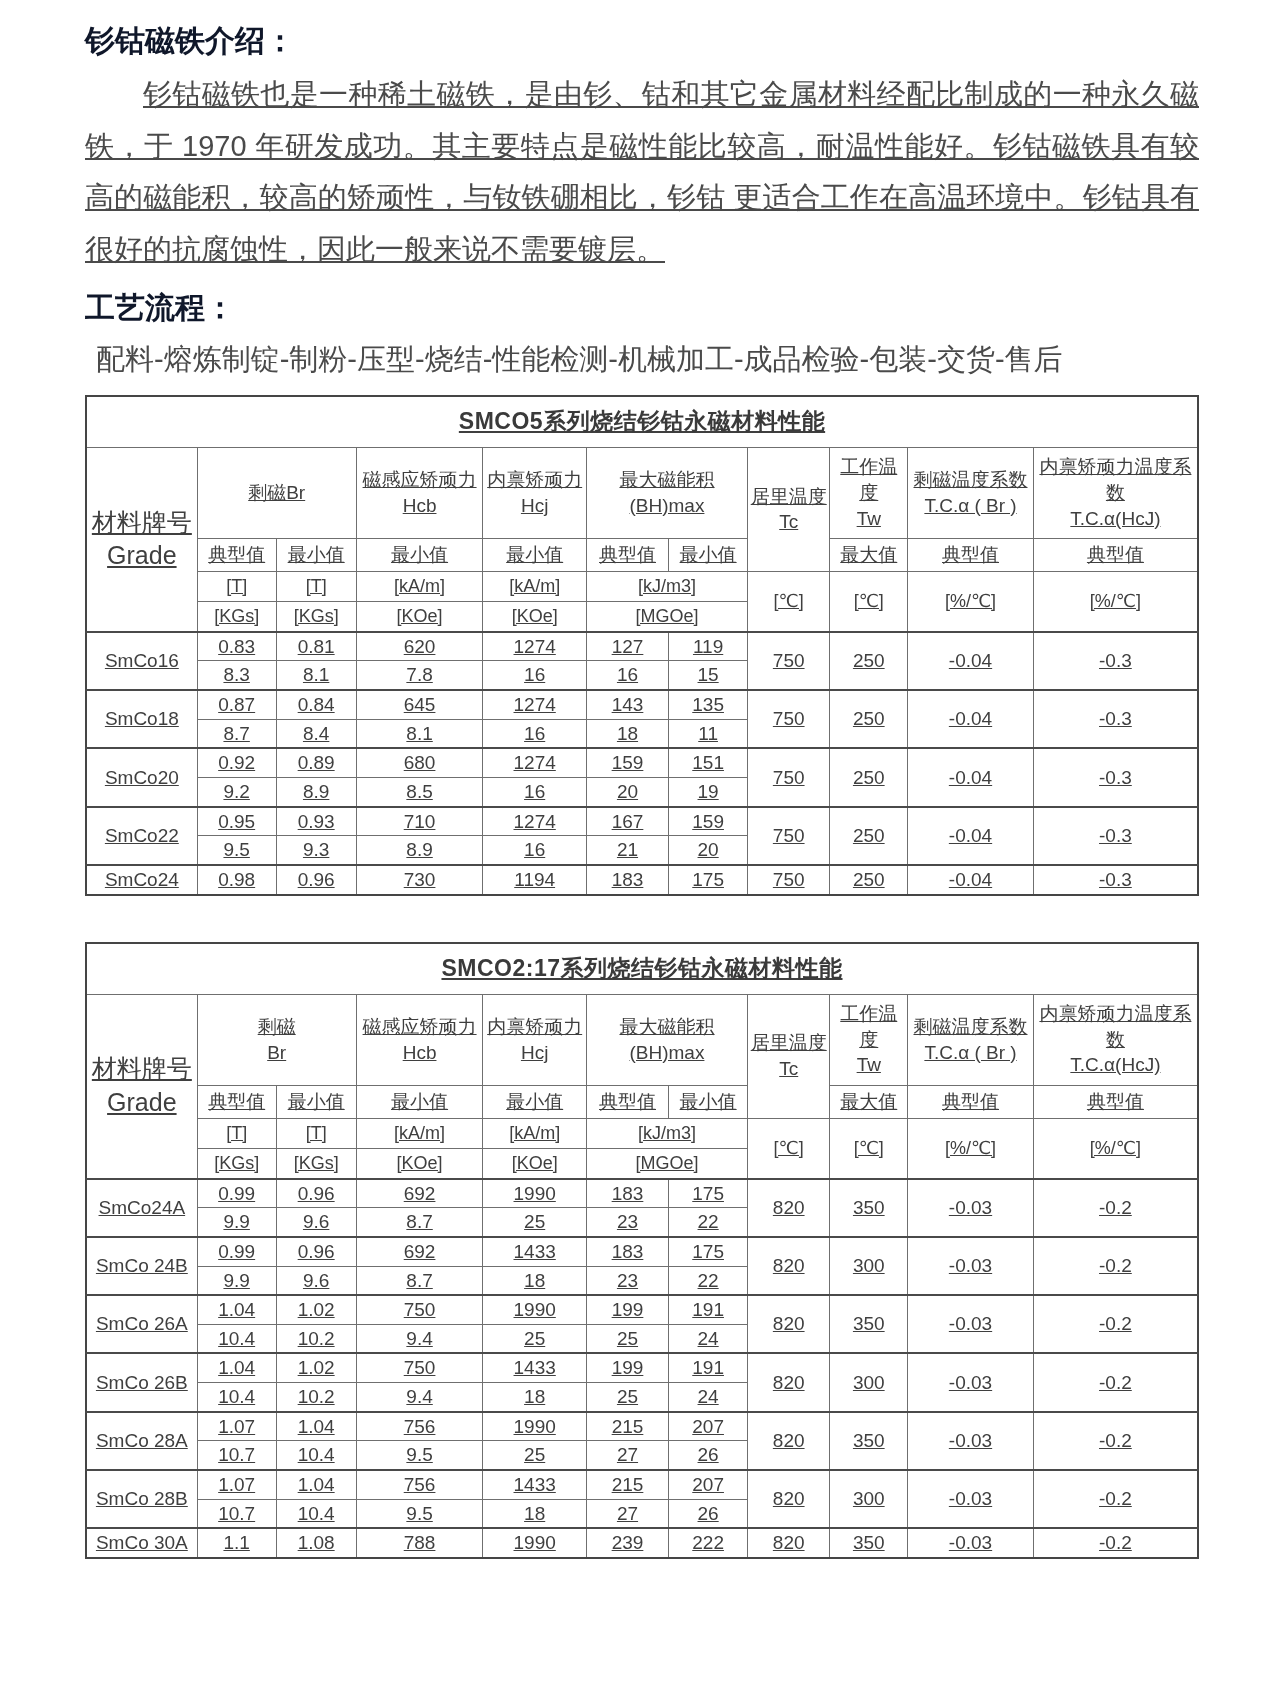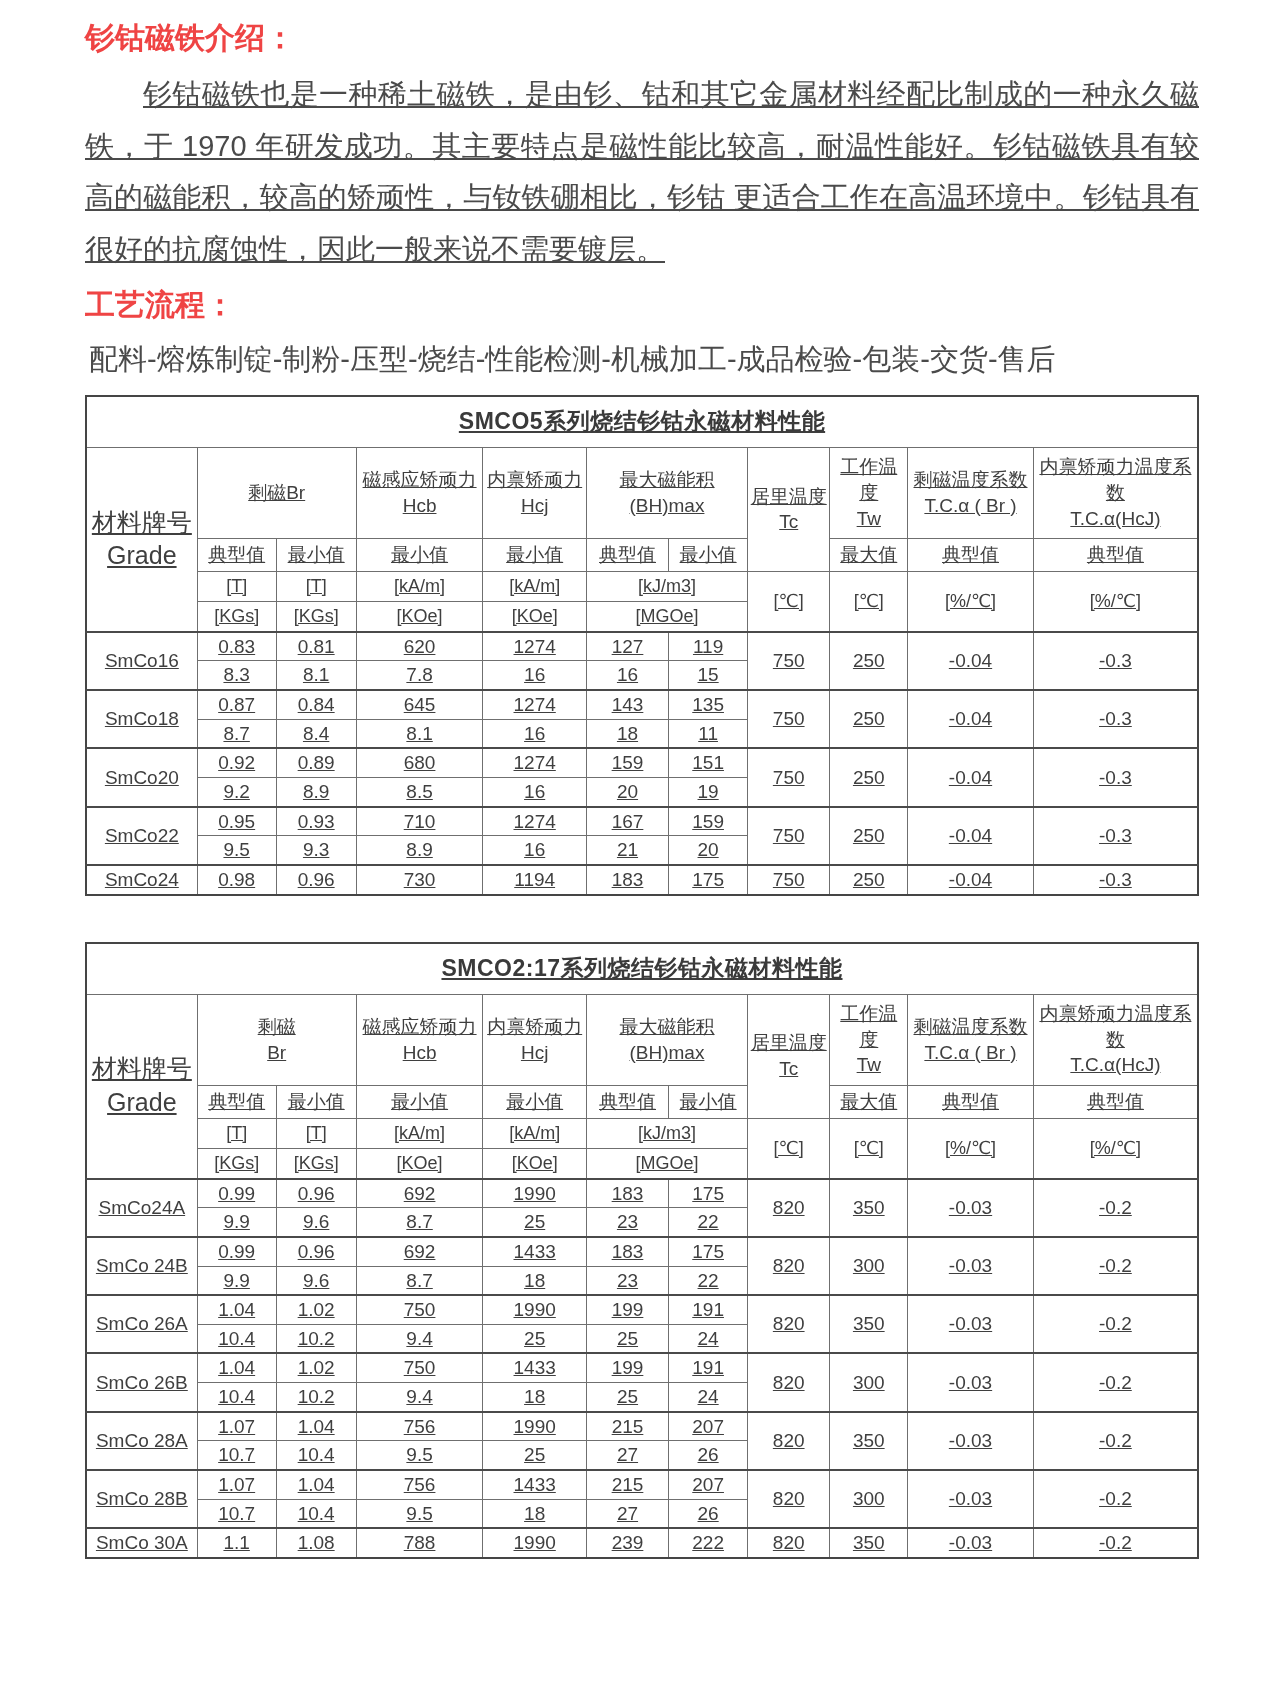--- a/index.html
+++ b/index.html
@@ -6,39 +6,38 @@
   body { font-family: "Liberation Sans", "DejaVu Sans", sans-serif; color: #3f3f3f; }
   .page {
     width: 1287px;
     box-sizing: border-box;
     padding: 18px 88px 6px 85px;
     background: #ffffff;
   }
   .doc-heading {
     font-size: 30px;
     font-weight: bold;
-    color: #ef4444;
+    color: #0f172a;
     margin: 0 0 6px 0;
     line-height: 1.5;
-    font-family: Liberation Mono, monospace;
   }
   .doc-heading.second { margin-top: 10px; }
   .doc-para {
     font-size: 29px;
     line-height: 1.78;
     text-align: justify;
     text-indent: 2em;
     margin: 0;
     color: #4a4a4a;
     text-decoration: underline;
   }
   .process-line {
     font-size: 29px;
     line-height: 1.6;
-    margin: 2px 0 12px 4px;
+    margin: 2px 0 12px 11px;
     color: #4a4a4a;
     white-space: nowrap;
   }
   .props-table {
     width: 100%;
     border-collapse: collapse;
     table-layout: fixed;
     border: 2px solid #454545;
     color: #3f3f3f;
   }

